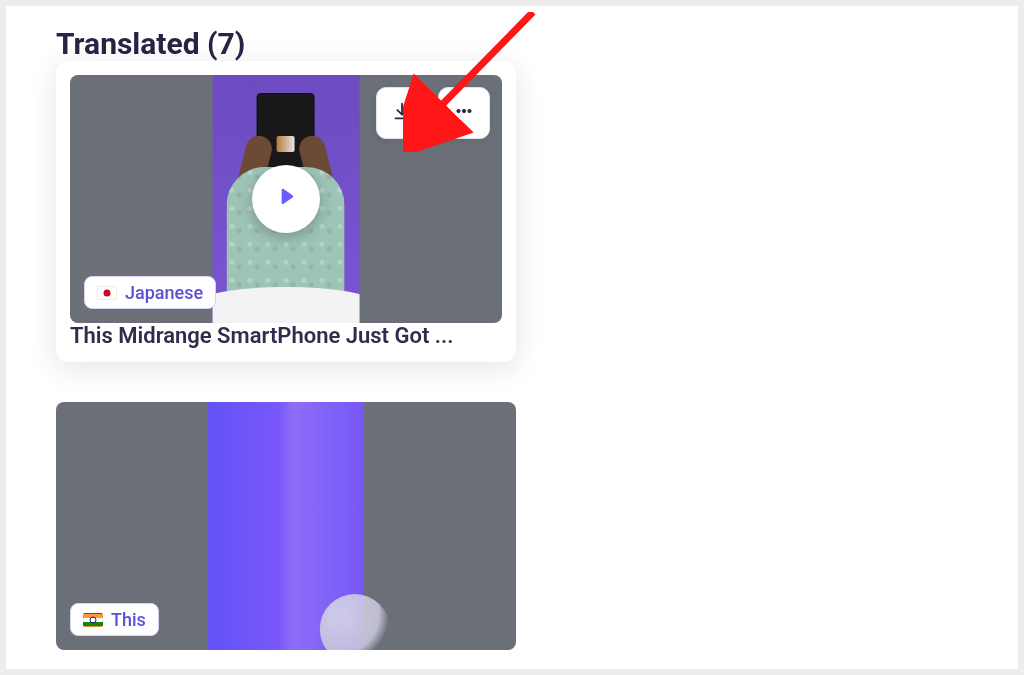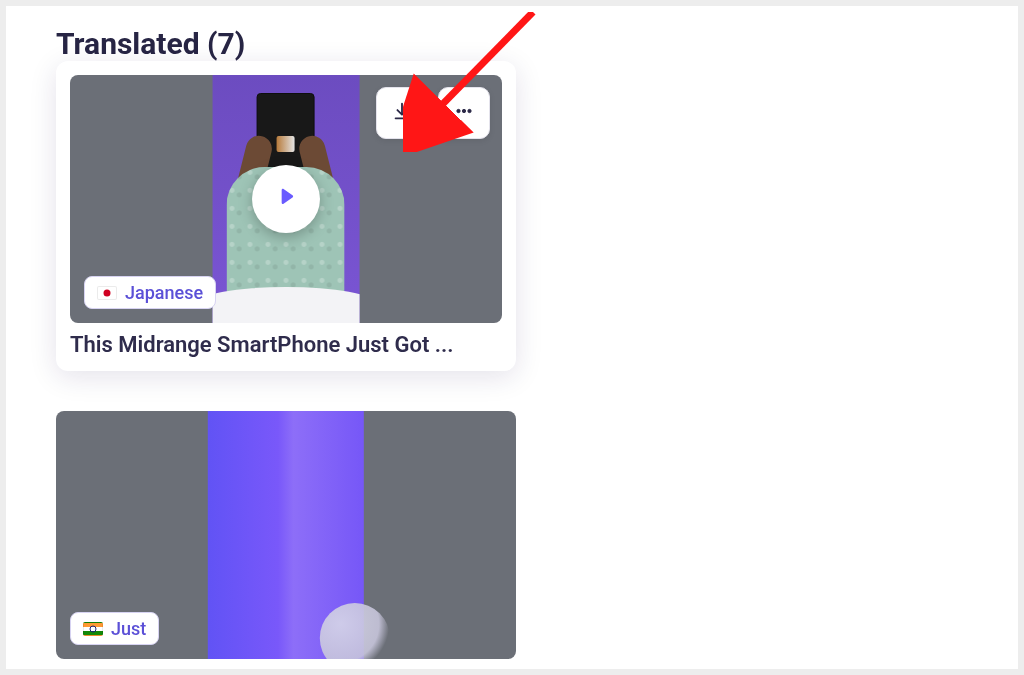--- a/index.html
+++ b/index.html
@@ -176,21 +176,21 @@
   }
   .flag-jp { background:#fff; }
   .flag-jp::after { content:""; position:absolute; left:50%; top:50%; width:7px; height:7px; background:#d00021; border-radius:50%; transform:translate(-50%,-50%); }
   .flag-in { background: linear-gradient(#ff9933 0 33.3%, #fff 33.3% 66.6%, #138808 66.6% 100%); }
   .flag-in::after { content:""; position:absolute; left:50%; top:50%; width:5px; height:5px; border:1px solid #1a237e; border-radius:50%; transform:translate(-50%,-50%); }
 
   .title {
     font-size: 22px;
     font-weight: 600;
     color: #2f2c4c;
-    margin-top: 9px;
+    margin-top: 0;
     white-space: nowrap;
     overflow: hidden;
   }
 
   
   .arrow-annot {
     position: absolute;
     left: 397px; top: 6px;
     pointer-events: none;
   }
@@ -251,21 +251,21 @@
         </div>
       </div>
       <div class="title">This Midrange SmartPhone Just Got ...</div>
     </div>
 
     <div class="card">
       <div class="thumb" style="height:248px">
         <div class="thumb-center thumb-gradient with-blob"></div>
         <div class="lang-tag">
           <span class="flag flag-in"></span>
-          <span>Just</span>
+          <span>This</span>
         </div>
       </div>
 
     </div>
 
   </div>
 </div>
 
 <svg class="arrow-annot" width="180" height="140">
   <defs>

